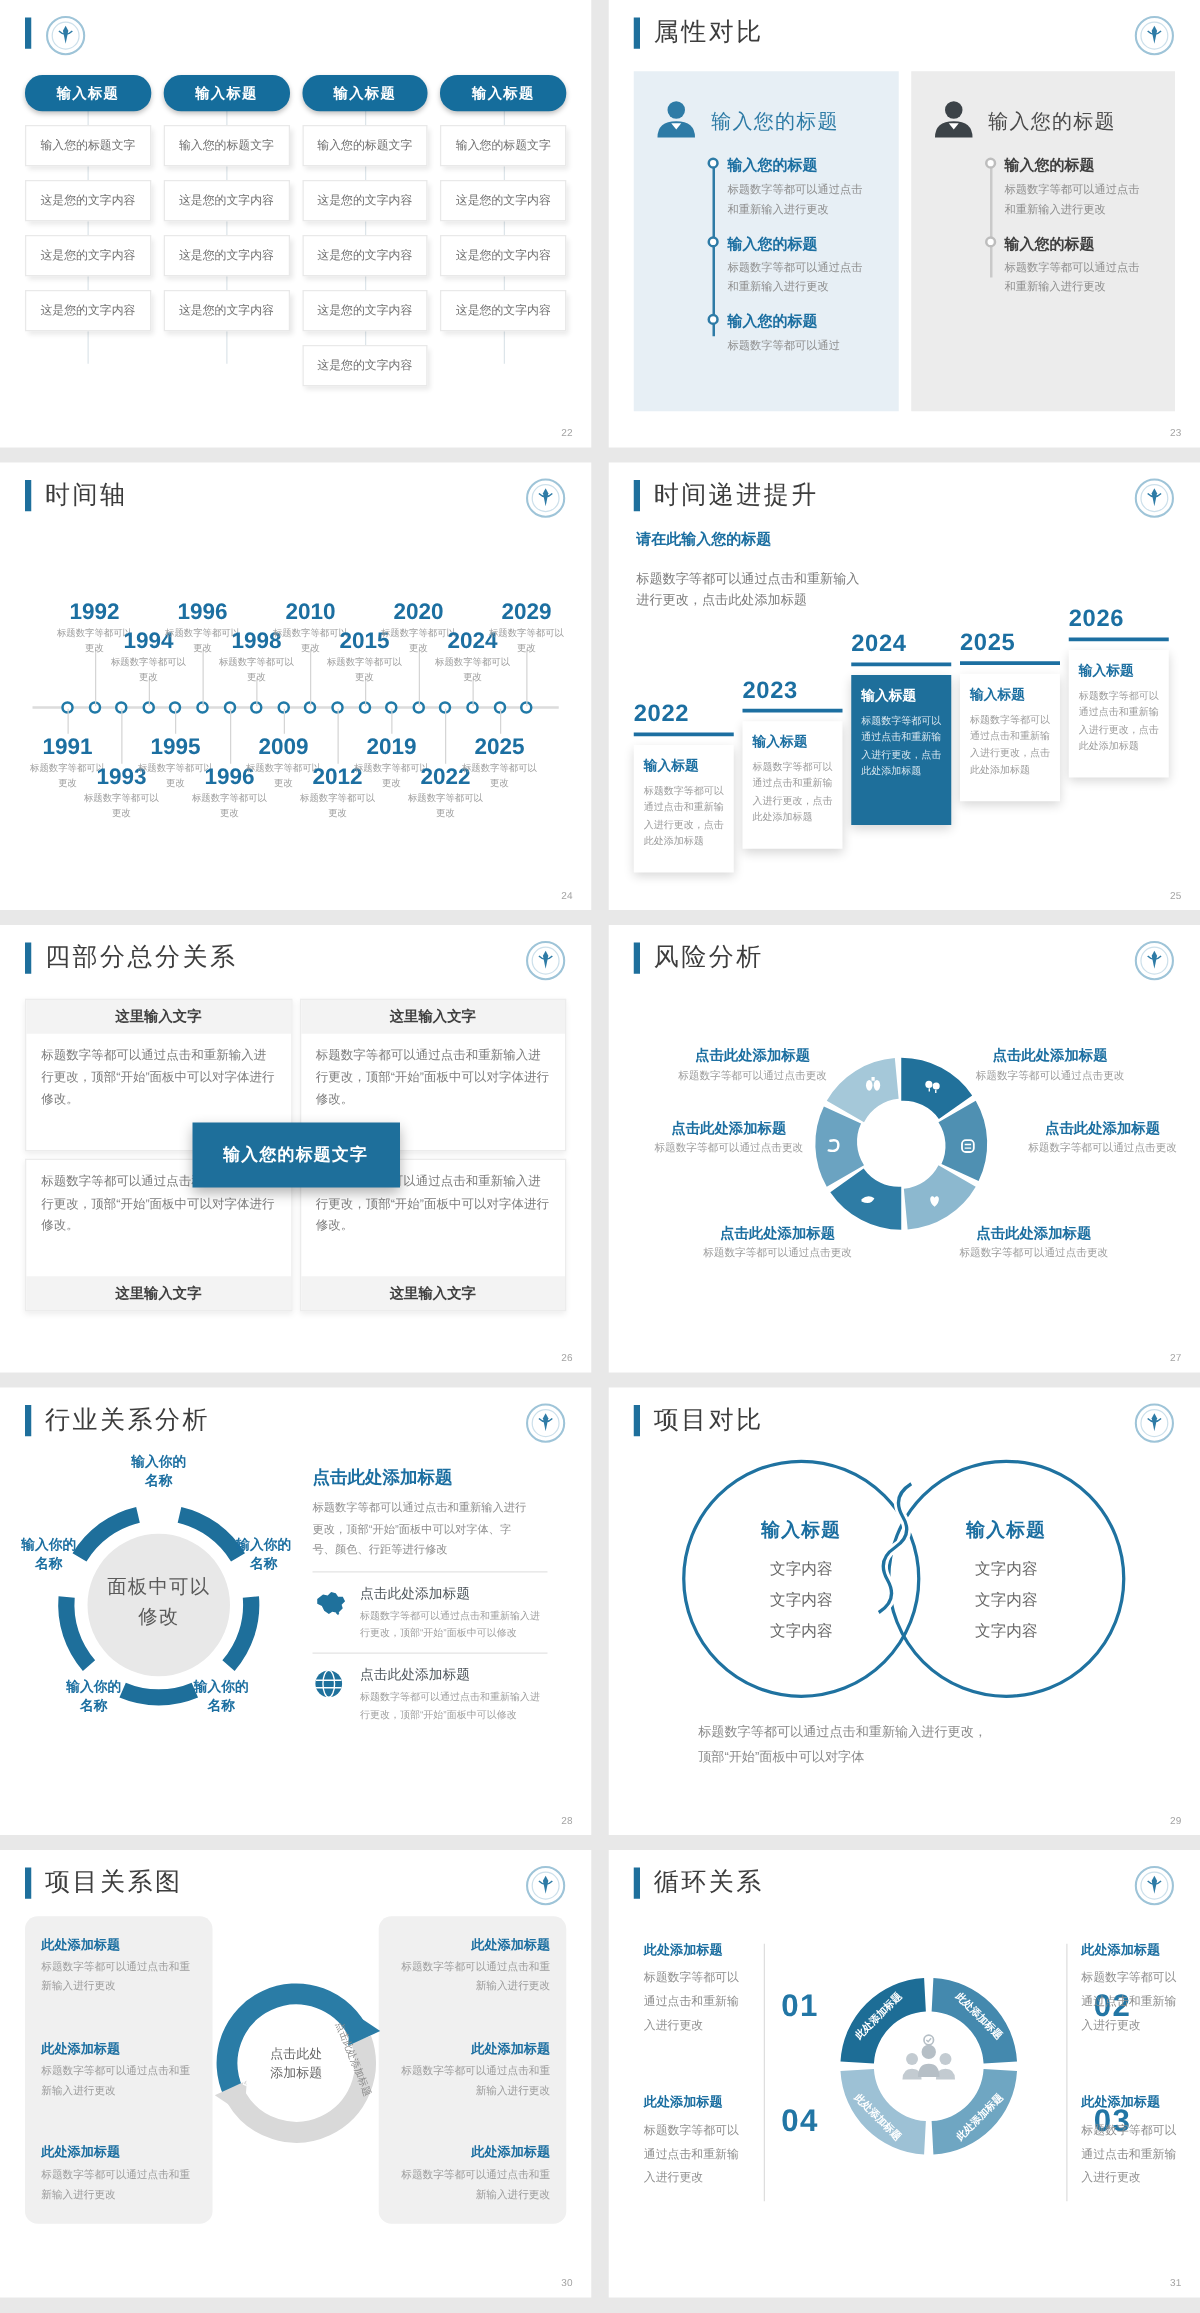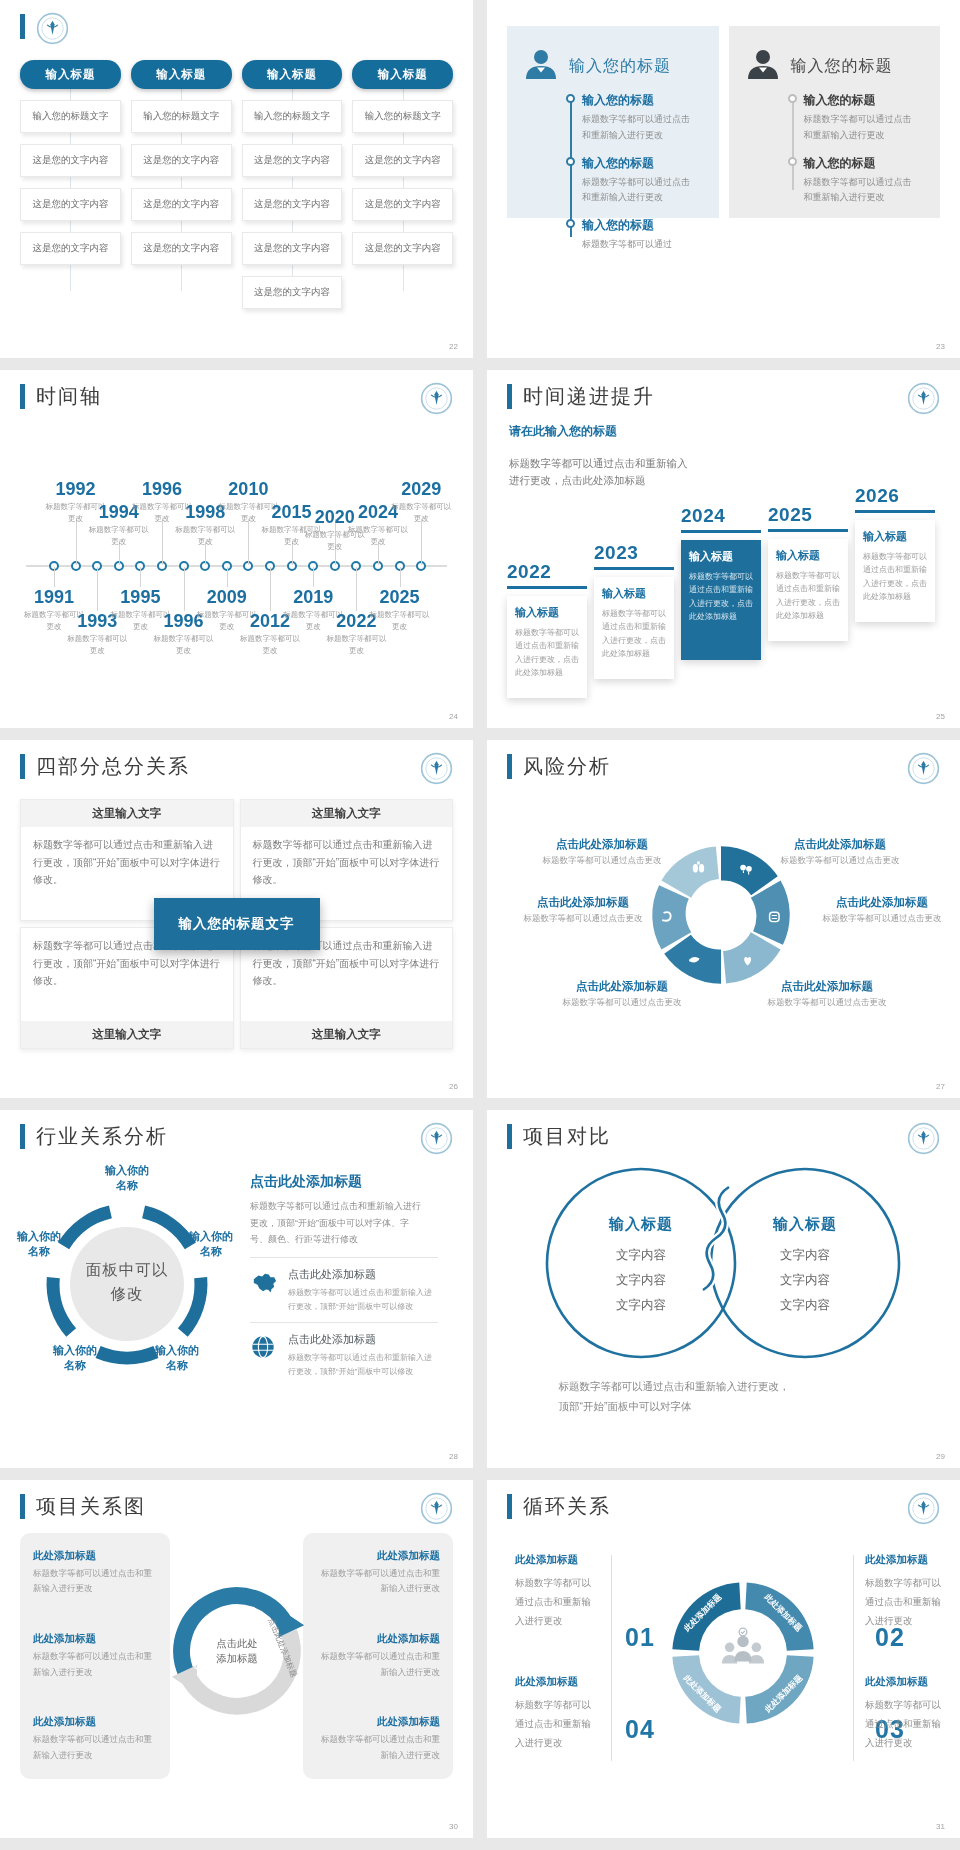--- a/index.html
+++ b/index.html
@@ -11,21 +11,21 @@
   .stitle{font-size:20px;font-weight:400;color:#3d3d3d;letter-spacing:2px;line-height:25px;margin:0;flex:1;}
   .logo{width:33px;height:33px;flex:none;margin-top:-2px;}
   .pageno{position:absolute;right:15px;bottom:7px;font-size:8px;color:#a3a3a3;}
   
   .org-cols{display:flex;gap:10px;margin-top:15px;}
   .org-col{flex:1;position:relative;}
   .org-col::before{content:"";position:absolute;left:50%;top:12px;bottom:18px;width:1px;background:#dde5ea;}
   .org-pill{position:relative;z-index:1;background:#156d9c;color:#fff;font-weight:bold;font-size:11.5px;text-align:center;padding:7px 0;border-radius:14px;box-shadow:0 2px 4px rgba(0,0,0,.25);letter-spacing:1px;}
   .org-box{position:relative;z-index:1;background:#fff;border:1px solid #e9e9e9;box-shadow:2px 3px 4px rgba(0,0,0,.09);font-size:9.5px;color:#6f6f6f;text-align:center;padding:9px 2px;margin-top:11px;}
   
-  .cmp{display:flex;gap:10px;margin-top:12px;height:192px;}
+  .cmp{display:flex;gap:10px;margin-top:12px;height:272px;}
   .cmp-panel{flex:1;padding:20px 10px 10px 16px;box-sizing:border-box;}
   .cmp-panel.blue{background:#e7eff5;}
   .cmp-panel.gray{background:#ececec;}
   .cmp-head{display:flex;align-items:center;gap:10px;margin-bottom:6px;}
   .cmp-title{font-size:16px;letter-spacing:1px;}
   .blue .cmp-title{color:#2e7ba6;}
   .gray .cmp-title{color:#4a4a4a;}
   .cmp-items{margin-left:44px;position:relative;padding-left:15px;}
   .cmp-items::before{content:"";position:absolute;left:3px;top:8px;bottom:16px;width:2px;}
   .blue .cmp-items::before{background:#2e7ba6;}
@@ -93,21 +93,21 @@
   
   .rel{position:relative;margin-top:8px;height:256px;}
   .rel-panel{position:absolute;top:0;bottom:10px;width:150px;background:#f0f0f0;border-radius:10px;padding:16px 13px;box-sizing:border-box;display:flex;flex-direction:column;justify-content:space-between;}
   .rel-panel.left{left:0;}
   .rel-panel.right{right:0;text-align:right;}
   .rp-t{font-weight:bold;font-size:10.5px;color:#1c6fa1;margin-bottom:3px;}
   .rp-d{font-size:8.5px;color:#9c9c9c;line-height:1.8;}
   .rel-center{position:absolute;left:50%;top:47%;transform:translate(-50%,-50%);z-index:2;}
   
   .cyc{position:relative;height:262px;margin-top:2px;}
-  .cn{position:absolute;font-weight:bold;font-size:25px;color:#2276a5;letter-spacing:1px;margin-top:32px;}
+  .cn{position:absolute;font-weight:bold;font-size:25px;color:#2276a5;letter-spacing:1px;}
   .cb{position:absolute;width:78px;}
   .cb .t{font-weight:bold;font-size:10.5px;color:#1c6fa1;margin-bottom:6px;}
   .cb .d{font-size:9.5px;color:#8f8f8f;line-height:2.0;}
   .cd{position:absolute;width:1px;background:#dedede;top:28px;bottom:28px;}
 </style>
 </head>
 <body>
 
 <div class="grid">
   <section class="slide">
@@ -150,20 +150,30 @@
             <div class="org-box">这是您的文字内容</div>
             <div class="org-box">这是您的文字内容</div>
             <div class="org-box">这是您的文字内容</div>
           </div>
         </div>
       </div>
     <span class="pageno">22</span>
   </section>
 
   <section class="slide">
+    <div class="slide-head">
+      <span class="tbar"></span>
+      <h2 class="stitle">属性对比</h2>
+      <span class="logo"><svg viewBox="0 0 40 40" width="33" height="33">
+ <circle cx="20" cy="20" r="18" fill="#fff" stroke="#9ec4d8" stroke-width="2"></circle>
+ <circle cx="20" cy="20" r="13" fill="none" stroke="#cde0eb" stroke-width="1.2"></circle>
+ <path d="M20 10.5 l2.6 4.8 -2.6 12.6 -2.6-12.6 z" fill="#2e7ba6"></path>
+ <path d="M13.5 15.5 q6.5 6.5 13 0" fill="none" stroke="#2e7ba6" stroke-width="1.4"></path>
+          </svg></span>
+    </div>
     <div id="c23">
         <div class="cmp">
           <div class="cmp-panel blue">
             <div class="cmp-head">
               <span><svg viewBox="0 0 36 36" width="36" height="36">
                   <circle cx="18" cy="11" r="7" fill="#2e7ba6"></circle>
                   <path d="M3 33 q0-13 15-13 q15 0 15 13 z" fill="#2e7ba6"></path>
                   <path d="M14 21.5 l4 5 4-5 z" fill="#fff"></path>
                 </svg></span>
               <span class="cmp-title">输入您的标题</span>
@@ -294,21 +304,21 @@
           <div class="tl-c">标题数字等都可以更改</div>
         </div>
         <span class="tl-dot" style="left: 288.2px;"></span>
         <span class="tl-st" style="left: 293.2px; top: 152px; height: 20px;"></span>
         <div class="tl-it" style="left: 261.2px; top: 172px;">
           <div class="tl-y">2019</div>
           <div class="tl-c">标题数字等都可以更改</div>
         </div>
         <span class="tl-dot" style="left: 309.8px;"></span>
         <span class="tl-st" style="left: 314.8px; top: 104px; height: 46px;"></span>
-        <div class="tl-it" style="left: 282.8px; top: 64px; margin-top: 28px;">
+        <div class="tl-it" style="left: 282.8px; top: 64px;">
           <div class="tl-y">2020</div>
           <div class="tl-c">标题数字等都可以更改</div>
         </div>
         <span class="tl-dot" style="left: 331.4px;"></span>
         <span class="tl-st" style="left: 336.4px; top: 152px; height: 44px;"></span>
         <div class="tl-it" style="left: 304.4px; top: 196px;">
           <div class="tl-y">2022</div>
           <div class="tl-c">标题数字等都可以更改</div>
         </div>
         <span class="tl-dot" style="left: 353px;"></span>

